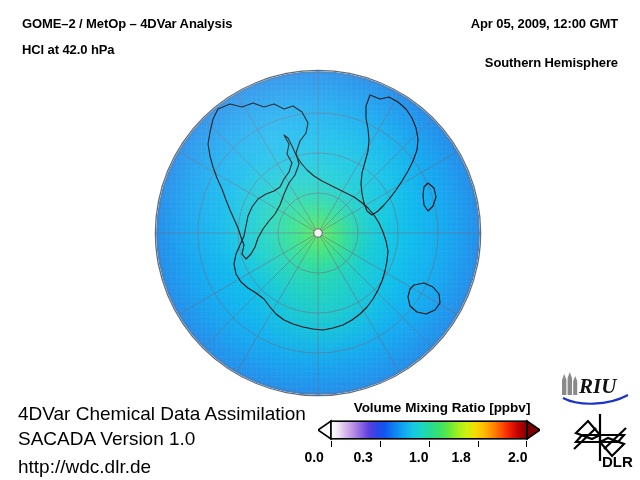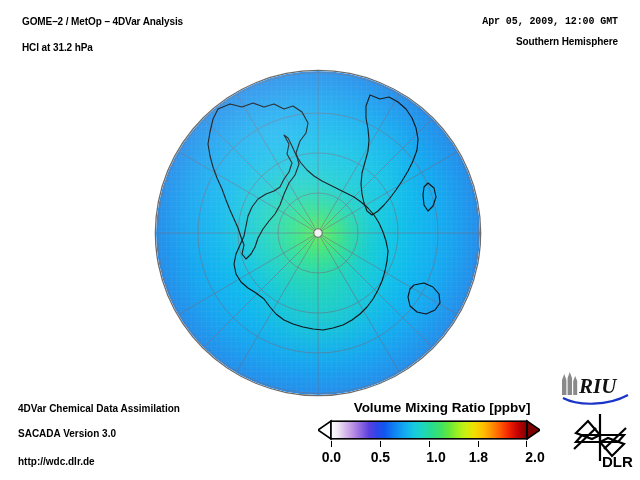--- a/index.html
+++ b/index.html
@@ -3,25 +3,25 @@
 <meta charset="utf-8">
 <style>
   html,body{margin:0;padding:0;}
   body{
     width:640px;height:480px;position:relative;overflow:hidden;
     background:#ffffff;
     font-family:"Liberation Sans",sans-serif;
     color:#000000;
     -webkit-font-smoothing:none;
   }
-  .hdr{position:absolute;font-size:10px;font-weight:bold;letter-spacing:-0.1px;white-space:nowrap;}
+  .hdr{position:absolute;font-size:13px;font-weight:bold;letter-spacing:-0.1px;white-space:nowrap;}
   #hdr-l1{left:22px;top:16px;}
   #hdr-l2{left:22px;top:42px;}
-  #hdr-r1{right:22px;top:16px;text-align:right;font-family:Liberation Mono, monospace;}
-  #hdr-r2{right:22px;top:36px;text-align:center;}
+  #hdr-r1{right:22px;top:16px;text-align:right;}
+  #hdr-r2{right:22px;top:55px;text-align:center;}
 
   
   #globe-wrap{position:absolute;left:156px;top:71px;width:324px;height:324px;}
   #globe{
     position:absolute;inset:0;border-radius:50%;
     overflow:hidden;
     box-shadow:0 0 0 1.3px #6b6b6b;
   }
   
   .field{
@@ -84,48 +84,48 @@
   .sheen{
     position:absolute;inset:0;border-radius:50%;pointer-events:none;
     background:radial-gradient(circle at 36% 20%,rgba(255,255,255,.16),rgba(255,255,255,0) 46%);
   }
   svg.ovl{position:absolute;inset:0;width:100%;height:100%;}
   .grat{fill:none;stroke:#6f6f86;stroke-width:.85;opacity:.70;}
   .coast{fill:none;stroke:#101418;stroke-width:1.15;stroke-linejoin:round;stroke-linecap:round;}
   .pole{fill:#f2f2f2;stroke:#444;stroke-width:.8;}
 
   
-  .foot{position:absolute;left:18px;font-size:10px;font-weight:bold;white-space:nowrap;}
+  .foot{position:absolute;left:18px;font-size:19px;font-weight:normal;white-space:nowrap;}
   #foot1{top:403px;}
   #foot2{top:428px;}
   #foot3{top:456px;}
 
   
   #cb-title{
     position:absolute;left:336px;top:400px;width:212px;text-align:center;
     font-size:13.5px;font-weight:bold;white-space:nowrap;
   }
   #cb-box{position:absolute;left:318px;top:419px;width:222px;height:22px;}
   #cb-ticks{position:absolute;left:318px;top:441px;width:222px;height:8px;}
   #cb-ticks i{position:absolute;top:0;width:1.4px;height:6px;background:#000;}
   #cb-labels{position:absolute;left:300px;top:449px;width:258px;height:20px;}
   #cb-labels span{
-    position:absolute;top:0;width:54px;margin-left:-27px;text-align:center;
+    position:absolute;top:0;width:54px;margin-left:-27px;
     font-size:14px;font-weight:bold;
   }
 
   
   #riu{position:absolute;left:558px;top:371px;width:74px;height:36px;}
   #dlr{position:absolute;left:566px;top:411px;width:68px;height:58px;}
 </style>
 </head>
 <body>
 
 <div class="hdr" id="hdr-l1">GOME–2 / MetOp – 4DVar Analysis</div>
-<div class="hdr" id="hdr-l2">HCl at 31.2 hPa</div>
+<div class="hdr" id="hdr-l2">HCl at 42.0 hPa</div>
 <div class="hdr" id="hdr-r1">Apr 05, 2009, 12:00 GMT</div>
 <div class="hdr" id="hdr-r2">Southern Hemisphere</div>
 
 <div id="globe-wrap">
   <div id="globe">
     <div class="field"></div>
     <div class="plume-a"></div>
     <div class="plume-b"></div>
     <div class="plume-c"></div>
     <div class="pixelate"></div>
@@ -179,21 +179,21 @@
            L140,84 L136,75 L132,67 Z"></path>
       <circle class="pole" cx="162" cy="162" r="4.2"></circle>
     </svg>
 
     <div class="limb"></div>
     <div class="sheen"></div>
   </div>
 </div>
 
 <div class="foot" id="foot1">4DVar Chemical Data Assimilation</div>
-<div class="foot" id="foot2">SACADA Version 3.0</div>
+<div class="foot" id="foot2">SACADA Version 1.0</div>
 <div class="foot" id="foot3">http://wdc.dlr.de</div>
 
 <div id="cb-title">Volume Mixing Ratio [ppbv]</div>
 
 <svg id="cb-box" viewBox="0 0 222 22" preserveAspectRatio="none">
   <defs>
     <linearGradient id="cbgrad" x1="0" y1="0" x2="1" y2="0">
       <stop offset="0.000" stop-color="#ffffff"></stop>
       <stop offset="0.035" stop-color="#f0e8f4"></stop>
       <stop offset="0.075" stop-color="#d5b8ea"></stop>
@@ -228,21 +228,21 @@
 <div id="cb-ticks">
   <i style="left:13px"></i>
     <i style="left:62px"></i>
     <i style="left:111px"></i>
     <i style="left:160px"></i>
     <i style="left:208px"></i>
 </div>
 
 <div id="cb-labels">
   <span style="left:31.4px">0.0</span>
-  <span style="left:80.4px">0.5</span>
+  <span style="left:80.4px">0.3</span>
   <span style="left:136px">1.0</span>
   <span style="left:178.4px">1.8</span>
   <span style="left:235px">2.0</span>
 </div>
 
 <svg id="riu" viewBox="0 0 74 36">
   <g fill="#8a8a8a">
     <path d="M4,24 L4,9 L6.2,3 L8.4,9 L8.4,24 Z"></path>
     <path d="M9.6,24 L9.6,7 L11.8,1 L14,7 L14,24 Z"></path>
     <path d="M15.2,24 L15.2,10 L17.2,5 L19.2,10 L19.2,24 Z"></path>

